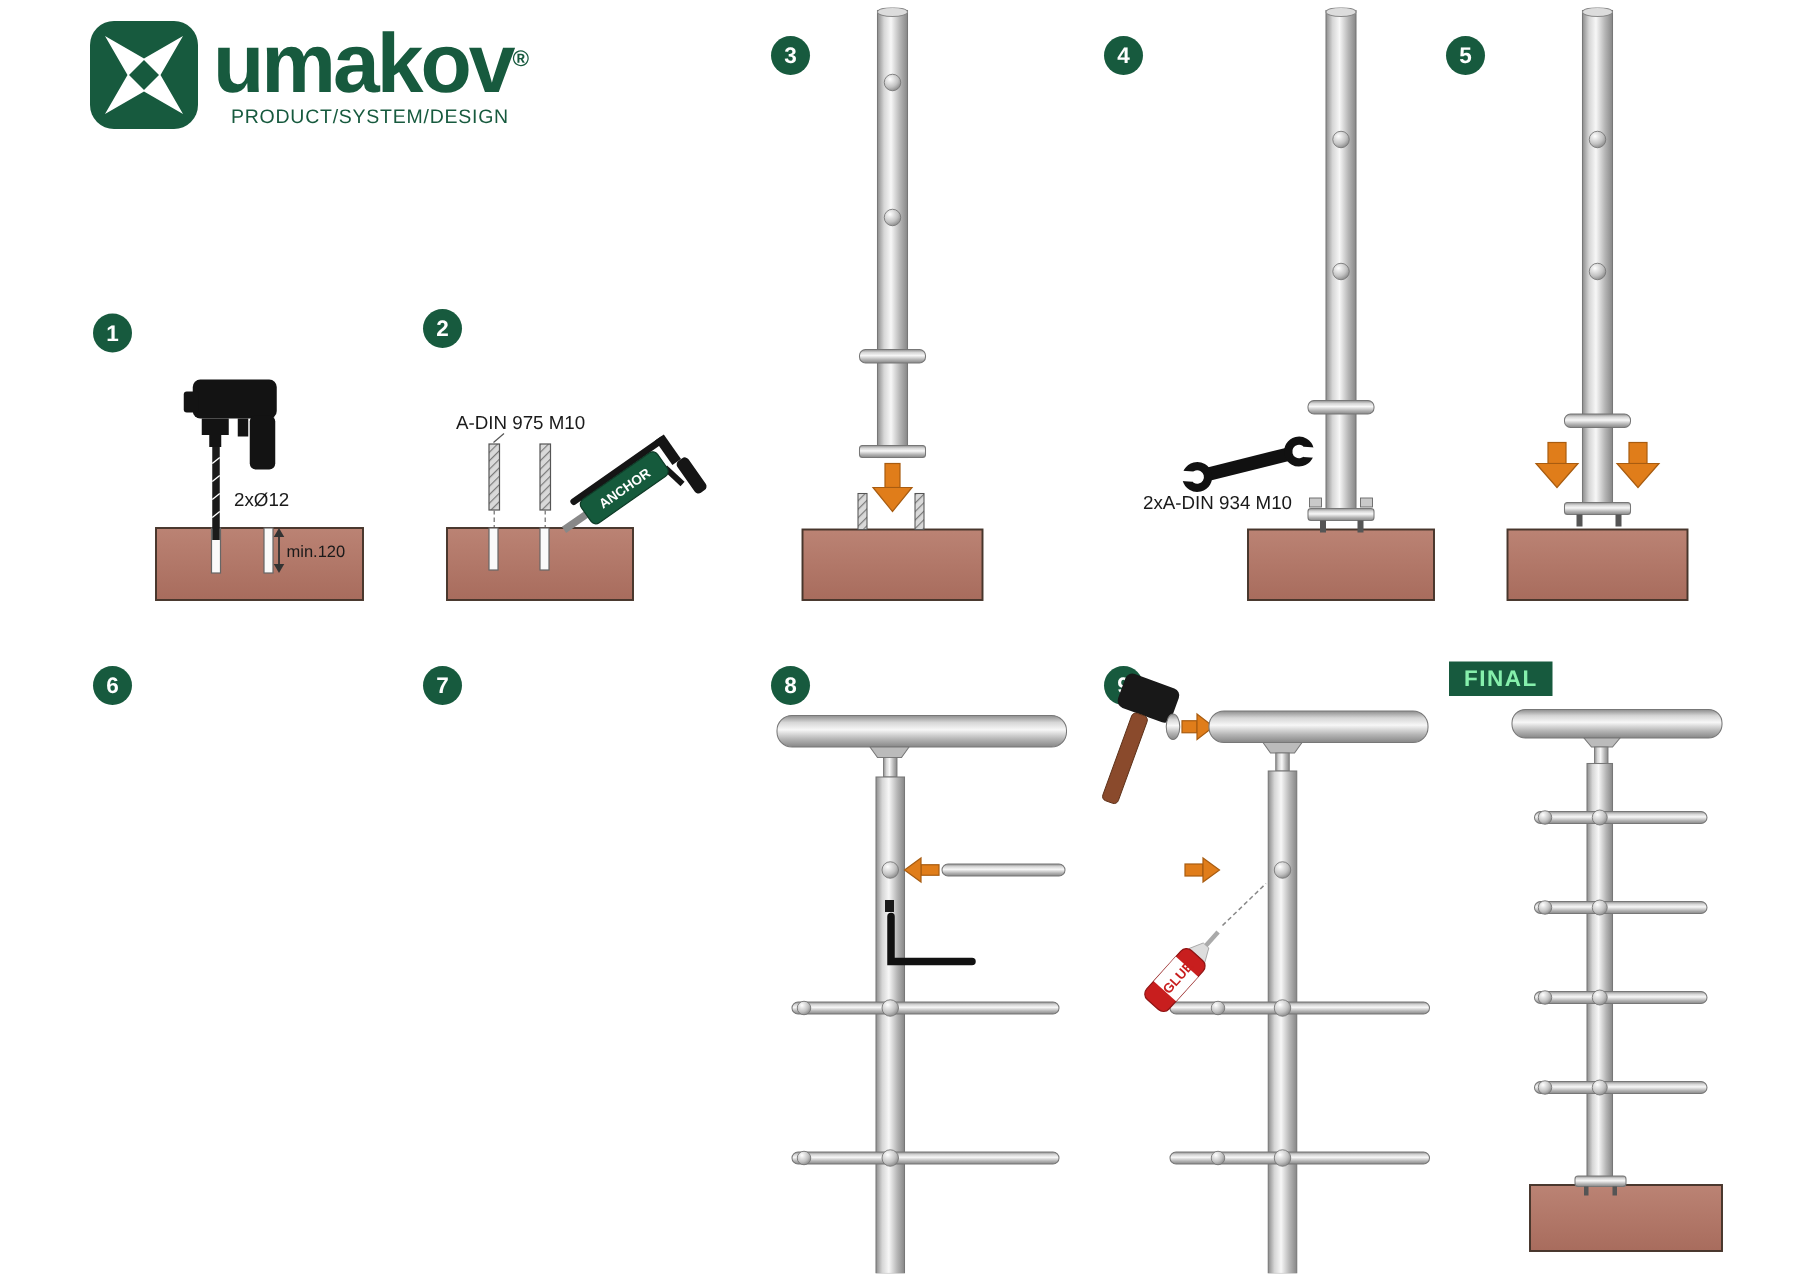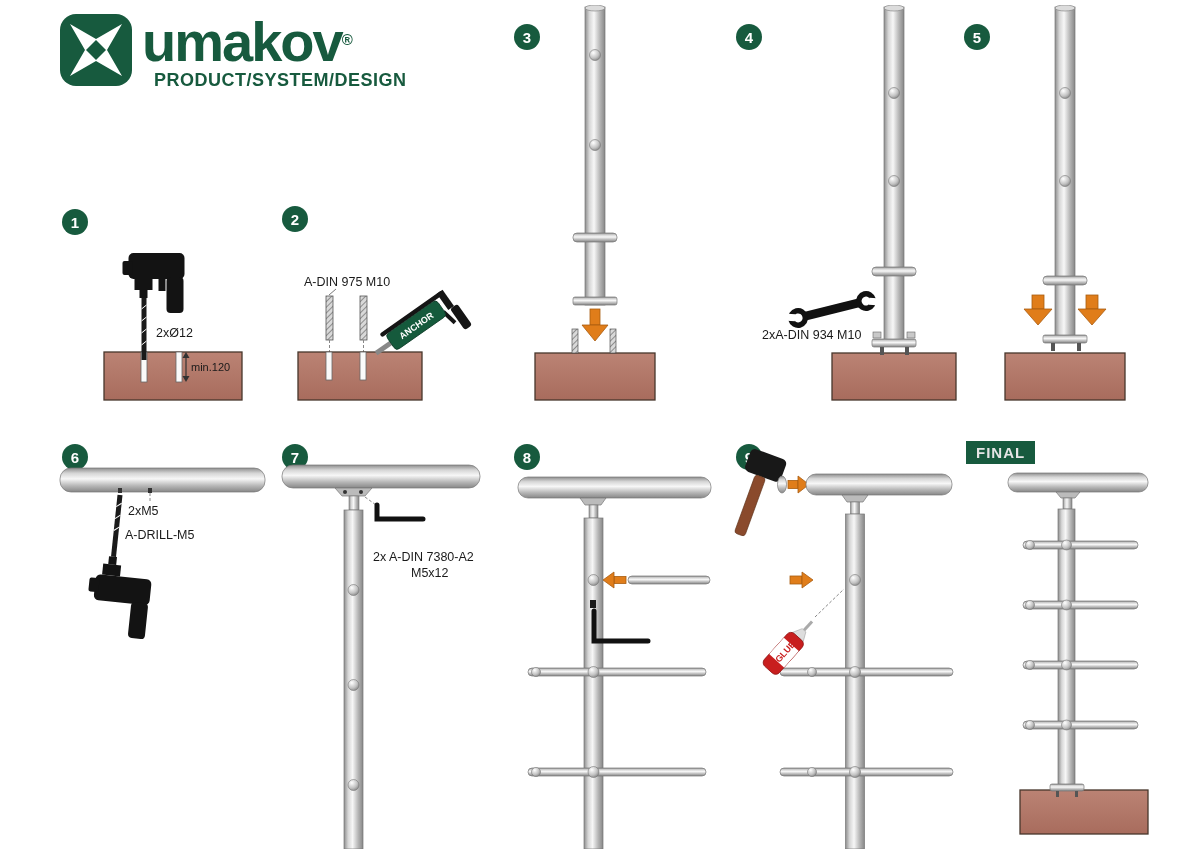--- a/index.html
+++ b/index.html
@@ -10,30 +10,30 @@
     position:relative;
     overflow:hidden;
   }
   .stage { position:absolute; left:0; top:0; width:1148px; height:849px; }
 
   
   .logo { position:absolute; display:flex; align-items:flex-start; gap:8px; }
   .logo-text { padding-top:4px; }
   .brand-line { color:#175a3e; font-weight:bold; font-size:56px; line-height:52px; letter-spacing:-2px; }
   .brand-line .reg { font-size:15px; vertical-align:top; letter-spacing:0; position:relative; top:-2px; }
-  .tagline { color:#175a3e; font-weight:bold; font-size:18px; letter-spacing:0.5px; margin-top:2px; padding-left:12px; }
+  .tagline { color:#175a3e; font-weight:normal; font-size:13px; letter-spacing:0.5px; margin-top:2px; padding-left:12px; }
 
   
   .badge {
     position:absolute; width:26px; height:26px; border-radius:50%;
     background:#175a3e; color:#ffffff; font-weight:bold; font-size:15px;
     display:flex; align-items:center; justify-content:center;
   }
   .final-tag {
-    position:absolute; background:#175a3e; color:#e5e5e5; font-weight:bold;
+    position:absolute; background:#175a3e; color:#86efac; font-weight:bold;
     font-size:15px; padding:3px 10px; letter-spacing:1px;
   }
 
   .step { position:absolute; }
   svg text { font-family:"Liberation Sans", sans-serif; }
   .lbl { font-size:12.5px; fill:#1a1a1a; }
   .lbl-sm { font-size:11px; fill:#1a1a1a; }
 </style>
 </head>
 <body>
@@ -205,59 +205,21 @@
         <rect x="74" y="290" width="12" height="14" fill="#e07d1a" stroke="#a85c10" stroke-width="0.8"></rect>
         <polygon points="66,304 94,304 80,320" fill="#e07d1a" stroke="#a85c10" stroke-width="0.8"></polygon>
       </g>
       <g>
         <rect x="128" y="290" width="12" height="14" fill="#e07d1a" stroke="#a85c10" stroke-width="0.8"></rect>
         <polygon points="120,304 148,304 134,320" fill="#e07d1a" stroke="#a85c10" stroke-width="0.8"></polygon>
       </g>
     </svg>
   </div>
 
-  <div class="step" style="left:55px; top:445px; width:215px; height:205px">
-    <svg width="215" height="205" viewBox="0 0 215 205">
-      <rect x="5" y="23" width="205" height="24" rx="11" fill="url(#railG)" stroke="#777" stroke-width="0.7"></rect>
-      <rect x="63" y="43" width="4" height="5" fill="#333"></rect>
-      <rect x="93" y="43" width="4" height="5" fill="#333"></rect>
-      <line x1="95" y1="48" x2="95" y2="58" stroke="#888" stroke-width="1" stroke-dasharray="3,2"></line>
-      <text x="73" y="70" class="lbl">2xM5</text>
-      <text x="70" y="94" class="lbl">A-DRILL-M5</text>
-      <g transform="translate(43.5,50) rotate(6 21.5 0)">
-        <rect x="19" y="0" width="5" height="62" fill="#1a1a1a"></rect>
-        <line x1="19" y1="12" x2="24" y2="8" stroke="#fff" stroke-width="1"></line>
-        <line x1="19" y1="24" x2="24" y2="20" stroke="#fff" stroke-width="1"></line>
-        <line x1="19" y1="36" x2="24" y2="32" stroke="#fff" stroke-width="1"></line>
-        <rect x="17" y="62" width="8" height="8" fill="#131313"></rect>
-        <rect x="12" y="70" width="18" height="11" fill="#131313"></rect>
-        <rect x="6" y="81" width="56" height="26" rx="5" fill="#131313"></rect>
-        <rect x="0" y="85" width="10" height="14" rx="2" fill="#131313"></rect>
-        <rect x="44" y="105" width="17" height="36" rx="4" fill="#131313"></rect>
-      </g>
-    </svg>
-  </div>
-
-  <div class="step" style="left:275px; top:445px; width:215px; height:404px">
-    <svg width="215" height="404" viewBox="0 0 215 404">
-      <rect x="7" y="20" width="198" height="23" rx="11" fill="url(#railG)" stroke="#777" stroke-width="0.7"></rect>
-      <polygon points="60,43 97,43 90,51 67,51" fill="#bbbbbb" stroke="#777" stroke-width="0.7"></polygon>
-      <circle cx="70" cy="47" r="2" fill="#333"></circle>
-      <circle cx="86" cy="47" r="2" fill="#333"></circle>
-      <rect x="74" y="51" width="10" height="14" fill="url(#postG)" stroke="#777" stroke-width="0.6"></rect>
-      <rect x="69" y="65" width="19" height="339" fill="url(#postG)" stroke="#777" stroke-width="0.7"></rect>
-      <circle cx="78.5" cy="145" r="5.5" fill="url(#ballG)" stroke="#777" stroke-width="0.6"></circle>
-      <circle cx="78.5" cy="240" r="5.5" fill="url(#ballG)" stroke="#777" stroke-width="0.6"></circle>
-      <circle cx="78.5" cy="340" r="5.5" fill="url(#ballG)" stroke="#777" stroke-width="0.6"></circle>
-      <line x1="90" y1="52" x2="101" y2="60" stroke="#888" stroke-width="1" stroke-dasharray="3,2"></line>
-      <path d="M102,60 v14 h46" stroke="#111" stroke-width="5" stroke-linecap="round" fill="none"></path>
-      <text x="98" y="116" class="lbl">2x A-DIN 7380-A2</text>
-      <text x="136" y="132" class="lbl">M5x12</text>
-    </svg>
-  </div>
+
 
   <div class="step" style="left:510px; top:445px; width:215px; height:404px">
     <svg width="215" height="404" viewBox="0 0 215 404">
       <rect x="8" y="32" width="193" height="21" rx="10" fill="url(#railG)" stroke="#777" stroke-width="0.7"></rect>
       <polygon points="70,53 96,53 91,60 75,60" fill="#bbbbbb" stroke="#777" stroke-width="0.7"></polygon>
       <rect x="79" y="60" width="9" height="13" fill="url(#postG)" stroke="#777" stroke-width="0.6"></rect>
       <rect x="74" y="73" width="19" height="331" fill="url(#postG)" stroke="#777" stroke-width="0.7"></rect>
       <rect x="18" y="223" width="178" height="8" rx="4" fill="url(#railG)" stroke="#777" stroke-width="0.7"></rect>
       <rect x="18" y="323" width="178" height="8" rx="4" fill="url(#railG)" stroke="#777" stroke-width="0.7"></rect>
       <circle cx="26" cy="227" r="4.5" fill="url(#ballG)" stroke="#777" stroke-width="0.6"></circle>

